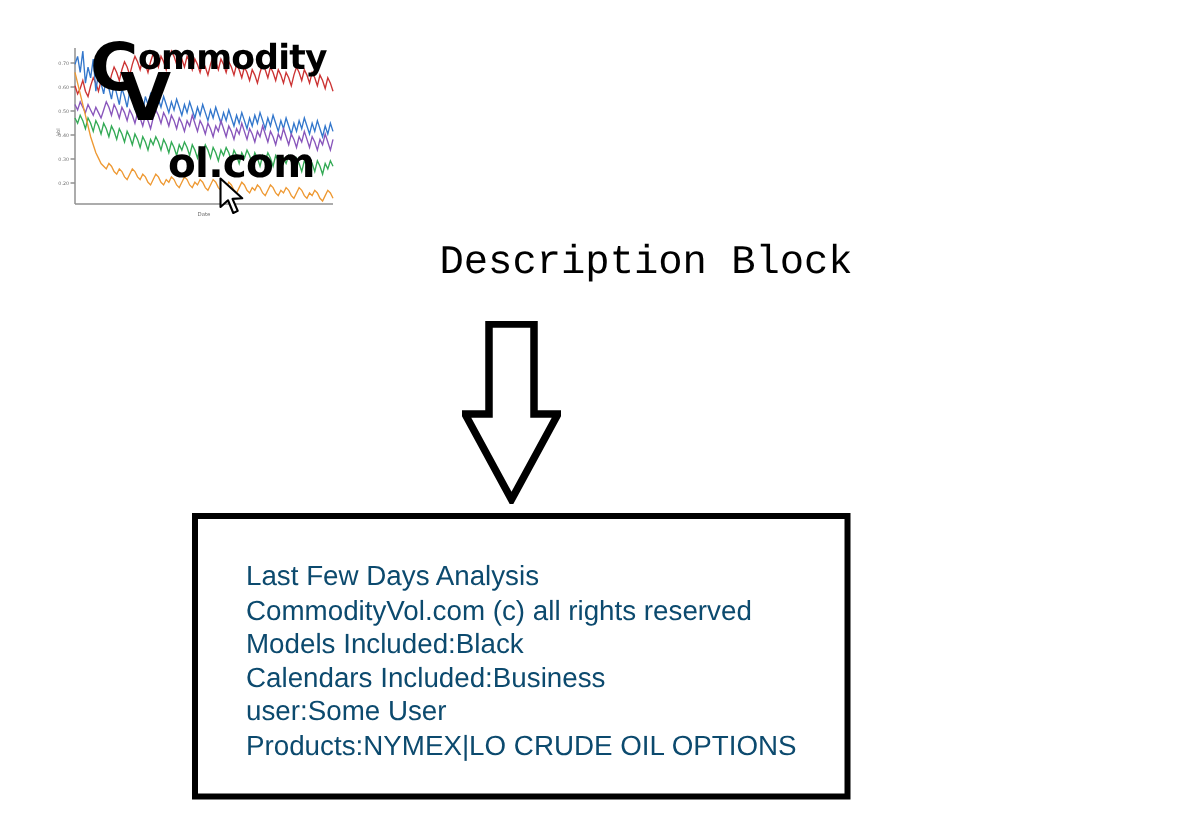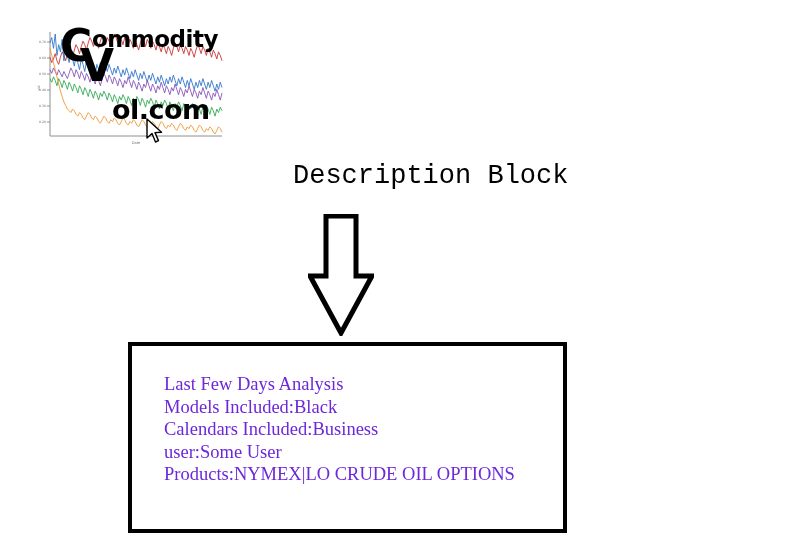--- a/index.html
+++ b/index.html
@@ -122,23 +122,23 @@
   }
   #description-lines {
     position: absolute;
     left: 32px;
     top: 27px;
     width: 400px;
   }
   .description-line {
     font-size: 18.5px;
     line-height: 22.5px;
-    color: #6d28d9;
+    color: #0c4a6e;
     white-space: nowrap;
-    font-family: Liberation Serif, serif;
+    font-family: Liberation Sans, sans-serif;
   }
 </style>
 </head>
 <body>
 
 <div id="logo-block">
 
   <svg id="logo-chart" viewBox="0 0 190 122" preserveAspectRatio="none">
 
     <rect x="0" y="0" width="190" height="122" fill="#ffffff"></rect>
@@ -187,18 +187,19 @@
 
 <div id="description-title">Description Block</div>
 
 <svg id="down-arrow" viewBox="0 0 66 122">
   <polygon points="18,2 48,2 48,62 64,62 33,119 2,62 18,62" fill="#ffffff" stroke="#000000" stroke-width="5" stroke-linejoin="miter"></polygon>
 </svg>
 
 <div id="description-box">
   <div id="description-lines">
     <div class="description-line">Last Few Days Analysis</div>
+    <div class="description-line">CommodityVol.com (c) all rights reserved</div>
     <div class="description-line">Models Included:Black</div>
     <div class="description-line">Calendars Included:Business</div>
     <div class="description-line">user:Some User</div>
     <div class="description-line">Products:NYMEX|LO CRUDE OIL OPTIONS</div>
   </div>
 </div>
 
 </body></html>

